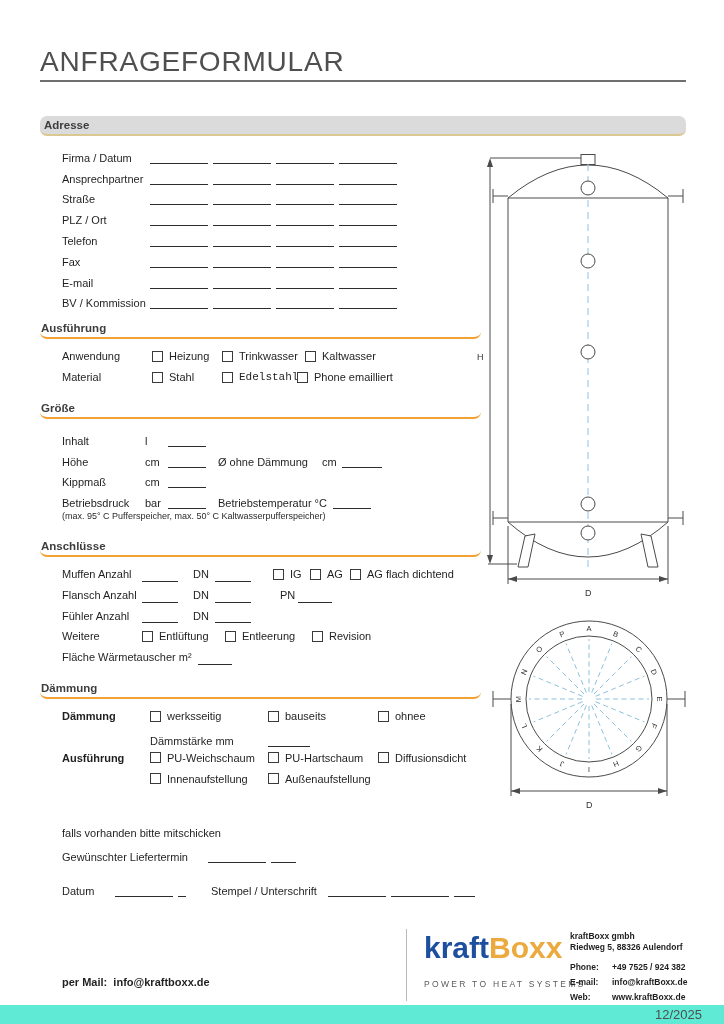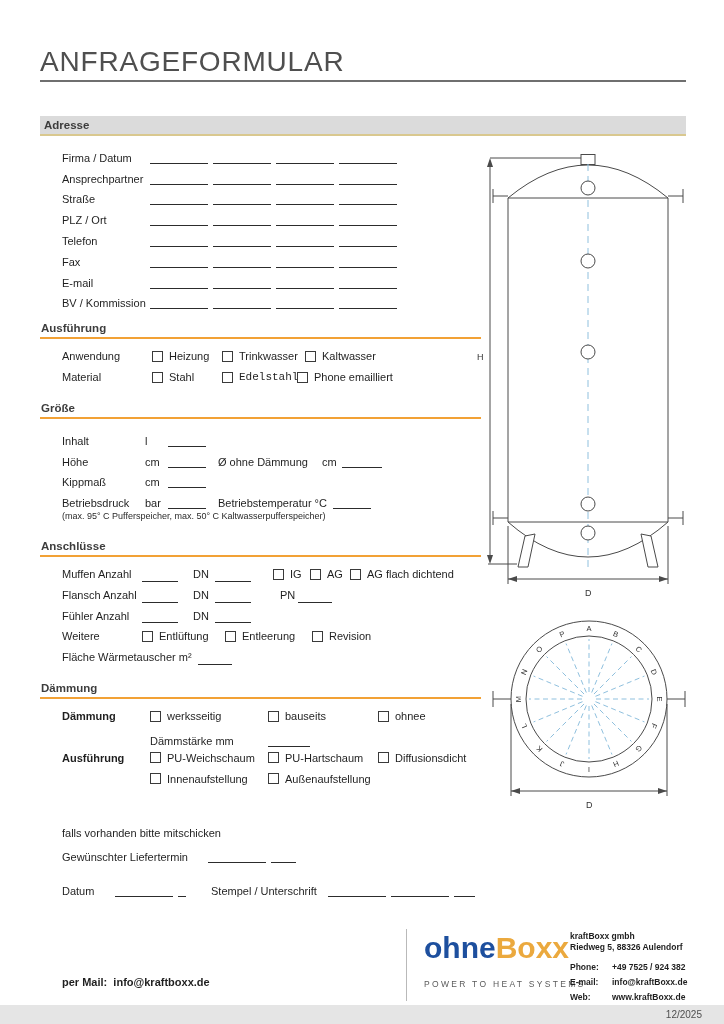--- a/index.html
+++ b/index.html
@@ -5,21 +5,21 @@
   html,body{margin:0;padding:0;}
   body{width:724px;height:1024px;background:#ffffff;font-family:"Liberation Sans",sans-serif;color:#1f1f1f;position:relative;overflow:hidden;}
   .abs{position:absolute;}
 
   
   .page-title{left:40px;top:46px;font-size:28px;font-weight:400;letter-spacing:0.8px;color:#4f4f4f;}
   .title-rule{left:40px;top:80px;width:646px;height:2px;background:#6f6f6f;}
 
   
   .sec{position:absolute;left:40px;font-size:11px;}
-  .sec-head{font-weight:700;font-size:11.5px;color:#3d3d3d;padding:0 0 3px 1px;border-bottom:2px solid #F2A135;width:441px;box-sizing:border-box;}
+  .sec-head{font-weight:700;font-size:11.5px;color:#3d3d3d;padding:0 0 3px 1px;border-bottom:2px solid #F2A135;width:441px;box-sizing:border-box;border-radius:7px;}
   .sec-head.bar{width:646px;background:#DBDBDB;border-bottom:2.5px solid #D9C88F;padding:3px 0 3px 4px;}
 
   .rows{padding-left:22px;margin-top:7px;}
   .frow{display:flex;align-items:flex-end;height:20.8px;}
   .crow{display:flex;align-items:center;height:20.7px;}
   .flabel{display:inline-block;}
   .w88{width:88px;}.w90{width:90px;}.w83{width:83px;}.w80{width:80px;}
   .u23{display:inline-block;width:23px;}
   .bold{font-weight:700;}
 
@@ -47,21 +47,21 @@
   .logo-sep{left:406px;top:929px;width:1px;height:72px;background:#b9b9b9;}
   .logo{left:424px;top:933px;line-height:30px;}
   .logo .p1{font-size:30px;font-weight:700;color:#1D4F9E;}
   .logo .p2{font-size:30px;font-weight:700;color:#EBA93E;}
   .logo .tagline{font-size:8.5px;letter-spacing:2.3px;color:#5a5a5a;margin-top:1px;}
   .contact{left:570px;top:931px;font-size:8.5px;font-weight:700;color:#1f1f1f;line-height:11px;}
   .contact .crows{margin-top:9px;}
   .contact .cl{display:inline-block;width:42px;}
   .contact .crow2{margin-bottom:4px;}
 
-  .footer-bar{left:0;top:1005px;width:724px;height:19px;background:#e5e5e5;font-size:10px;color:#4f4f4f;line-height:19px;text-align:right;box-sizing:border-box;padding-right:22px;}
+  .footer-bar{left:0;top:1005px;width:724px;height:19px;background:#5eead4;font-size:13px;color:#4f4f4f;line-height:19px;text-align:right;box-sizing:border-box;padding-right:22px;}
 </style>
 </head>
 <body>
 
 <div class="abs page-title">ANFRAGEFORMULAR</div>
 <div class="abs title-rule"></div>
 
 <div class="sec" style="top:116px;">
   <div class="sec-head bar">Adresse</div>
   <div class="rows">
@@ -396,21 +396,21 @@
     </g>
   <text x="108" y="200" font-size="9" fill="#333">D</text>
 </svg>
 
 <div class="abs per-mail">
   <span>per Mail:</span>&nbsp;
   <span>info@kraftboxx.de</span>
 </div>
 <div class="abs logo-sep"></div>
 <div class="abs logo">
-  <div><span class="p1">ohne</span><span class="p2">Boxx</span></div>
+  <div><span class="p1">kraft</span><span class="p2">Boxx</span></div>
   <div class="tagline">POWER TO HEAT SYSTEMS</div>
 </div>
 <div class="abs contact">
   <div>kraftBoxx gmbh</div>
   <div>Riedweg 5, 88326 Aulendorf</div>
   <div class="crows">
     <div class="crow2"><span class="cl">Phone:</span><span>+49 7525 / 924 382</span></div>
     <div class="crow2"><span class="cl">E-mail:</span><span>info@kraftBoxx.de</span></div>
     <div class="crow2"><span class="cl">Web:</span><span>www.kraftBoxx.de</span></div>
   </div>

